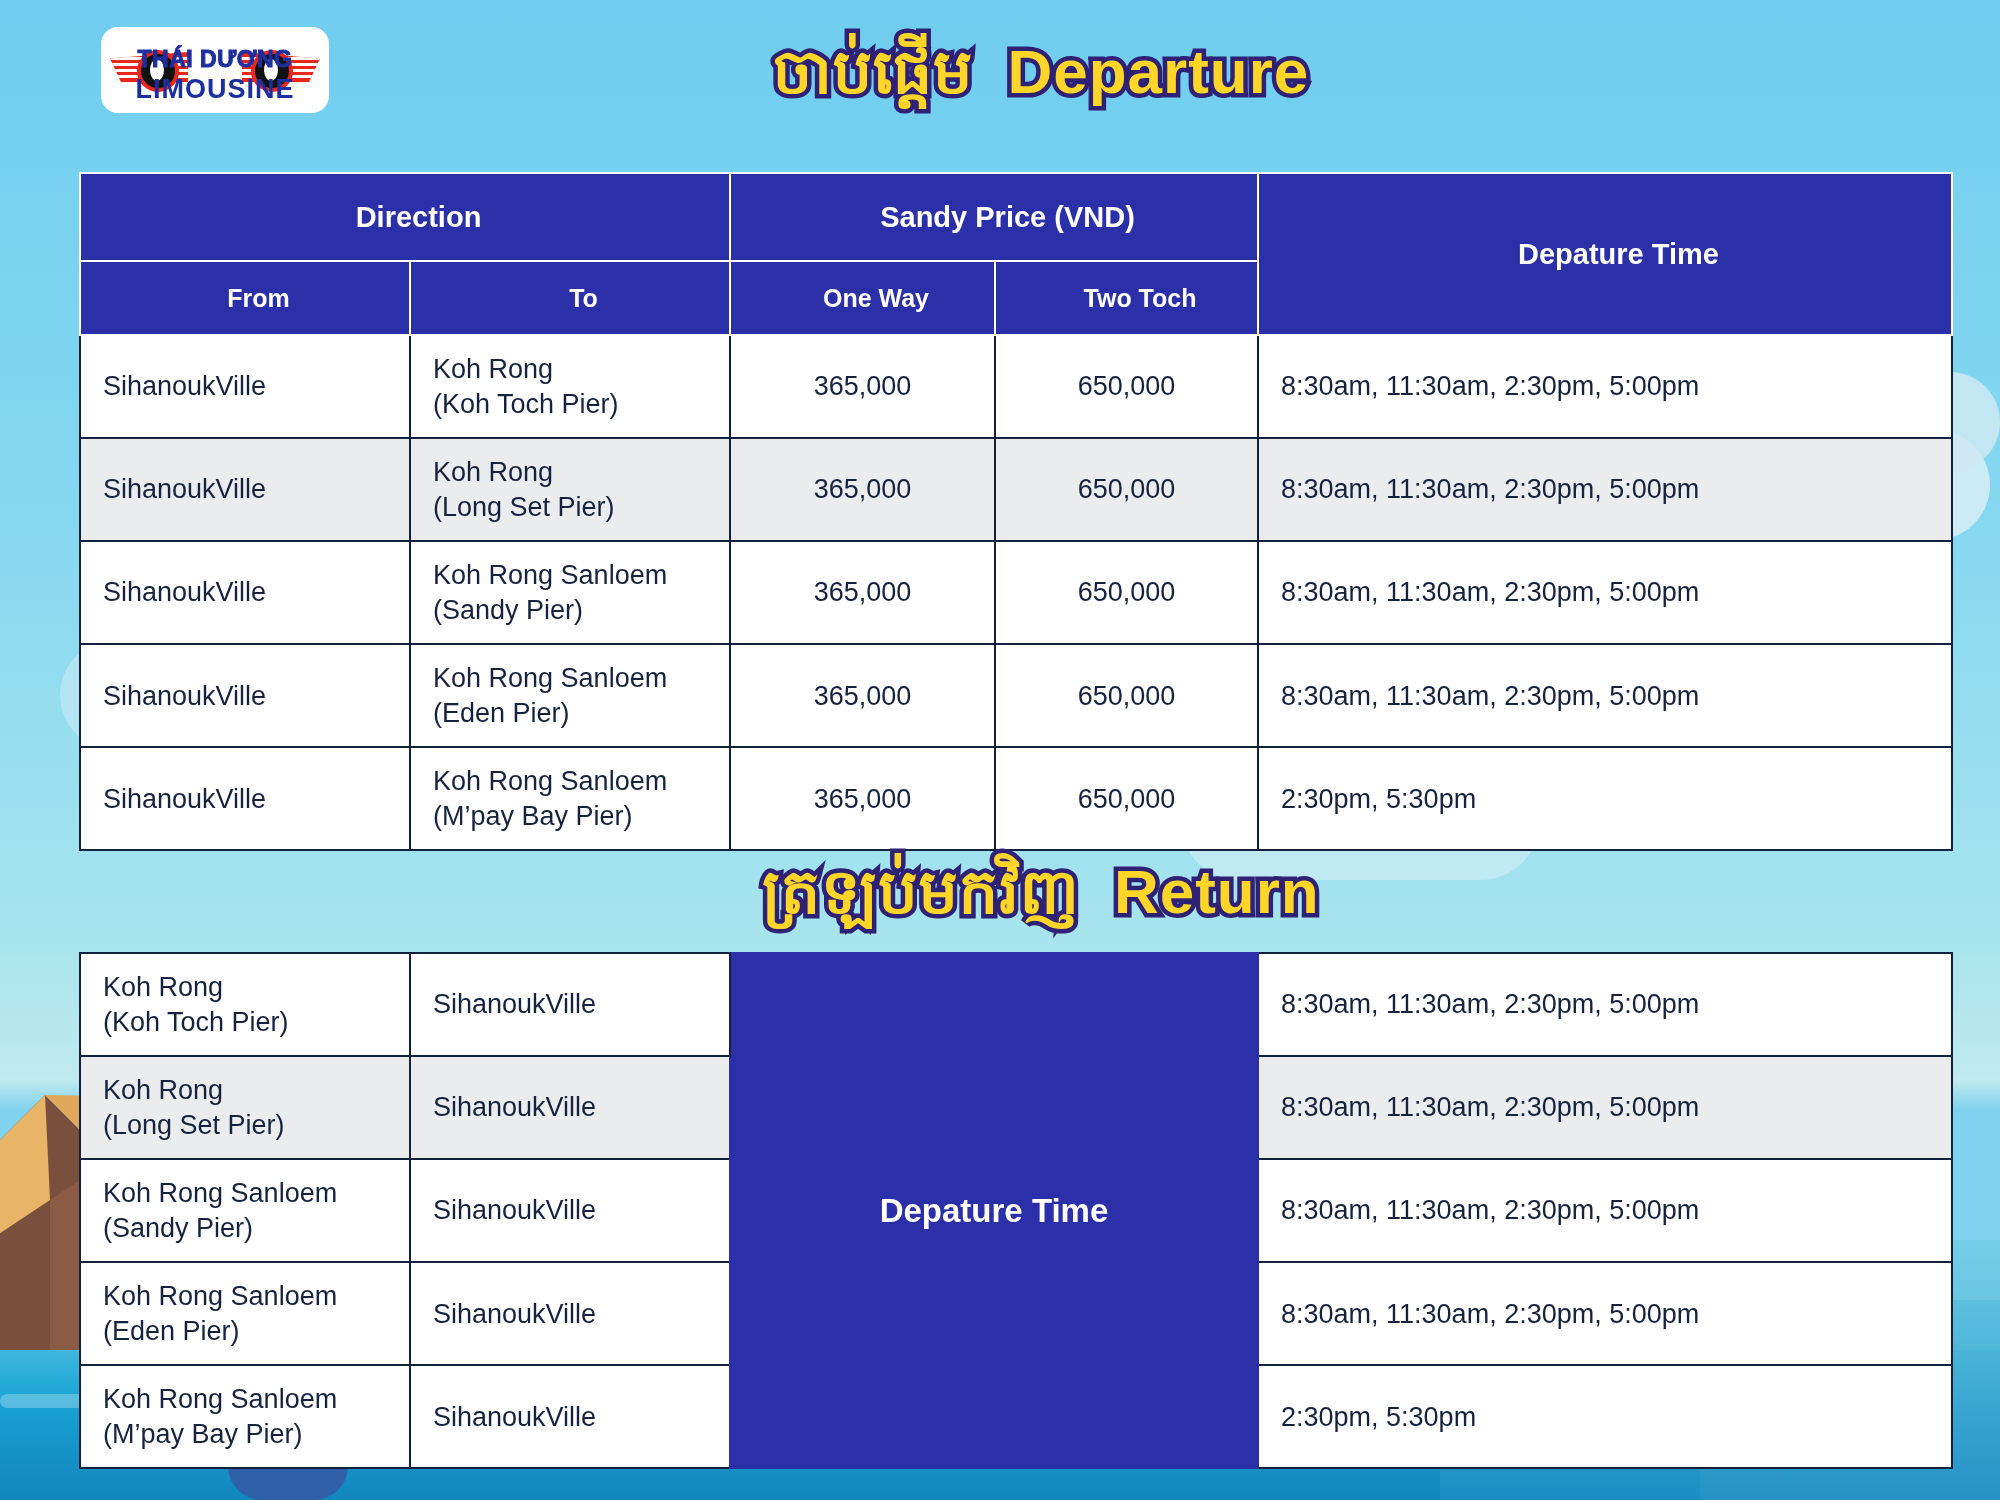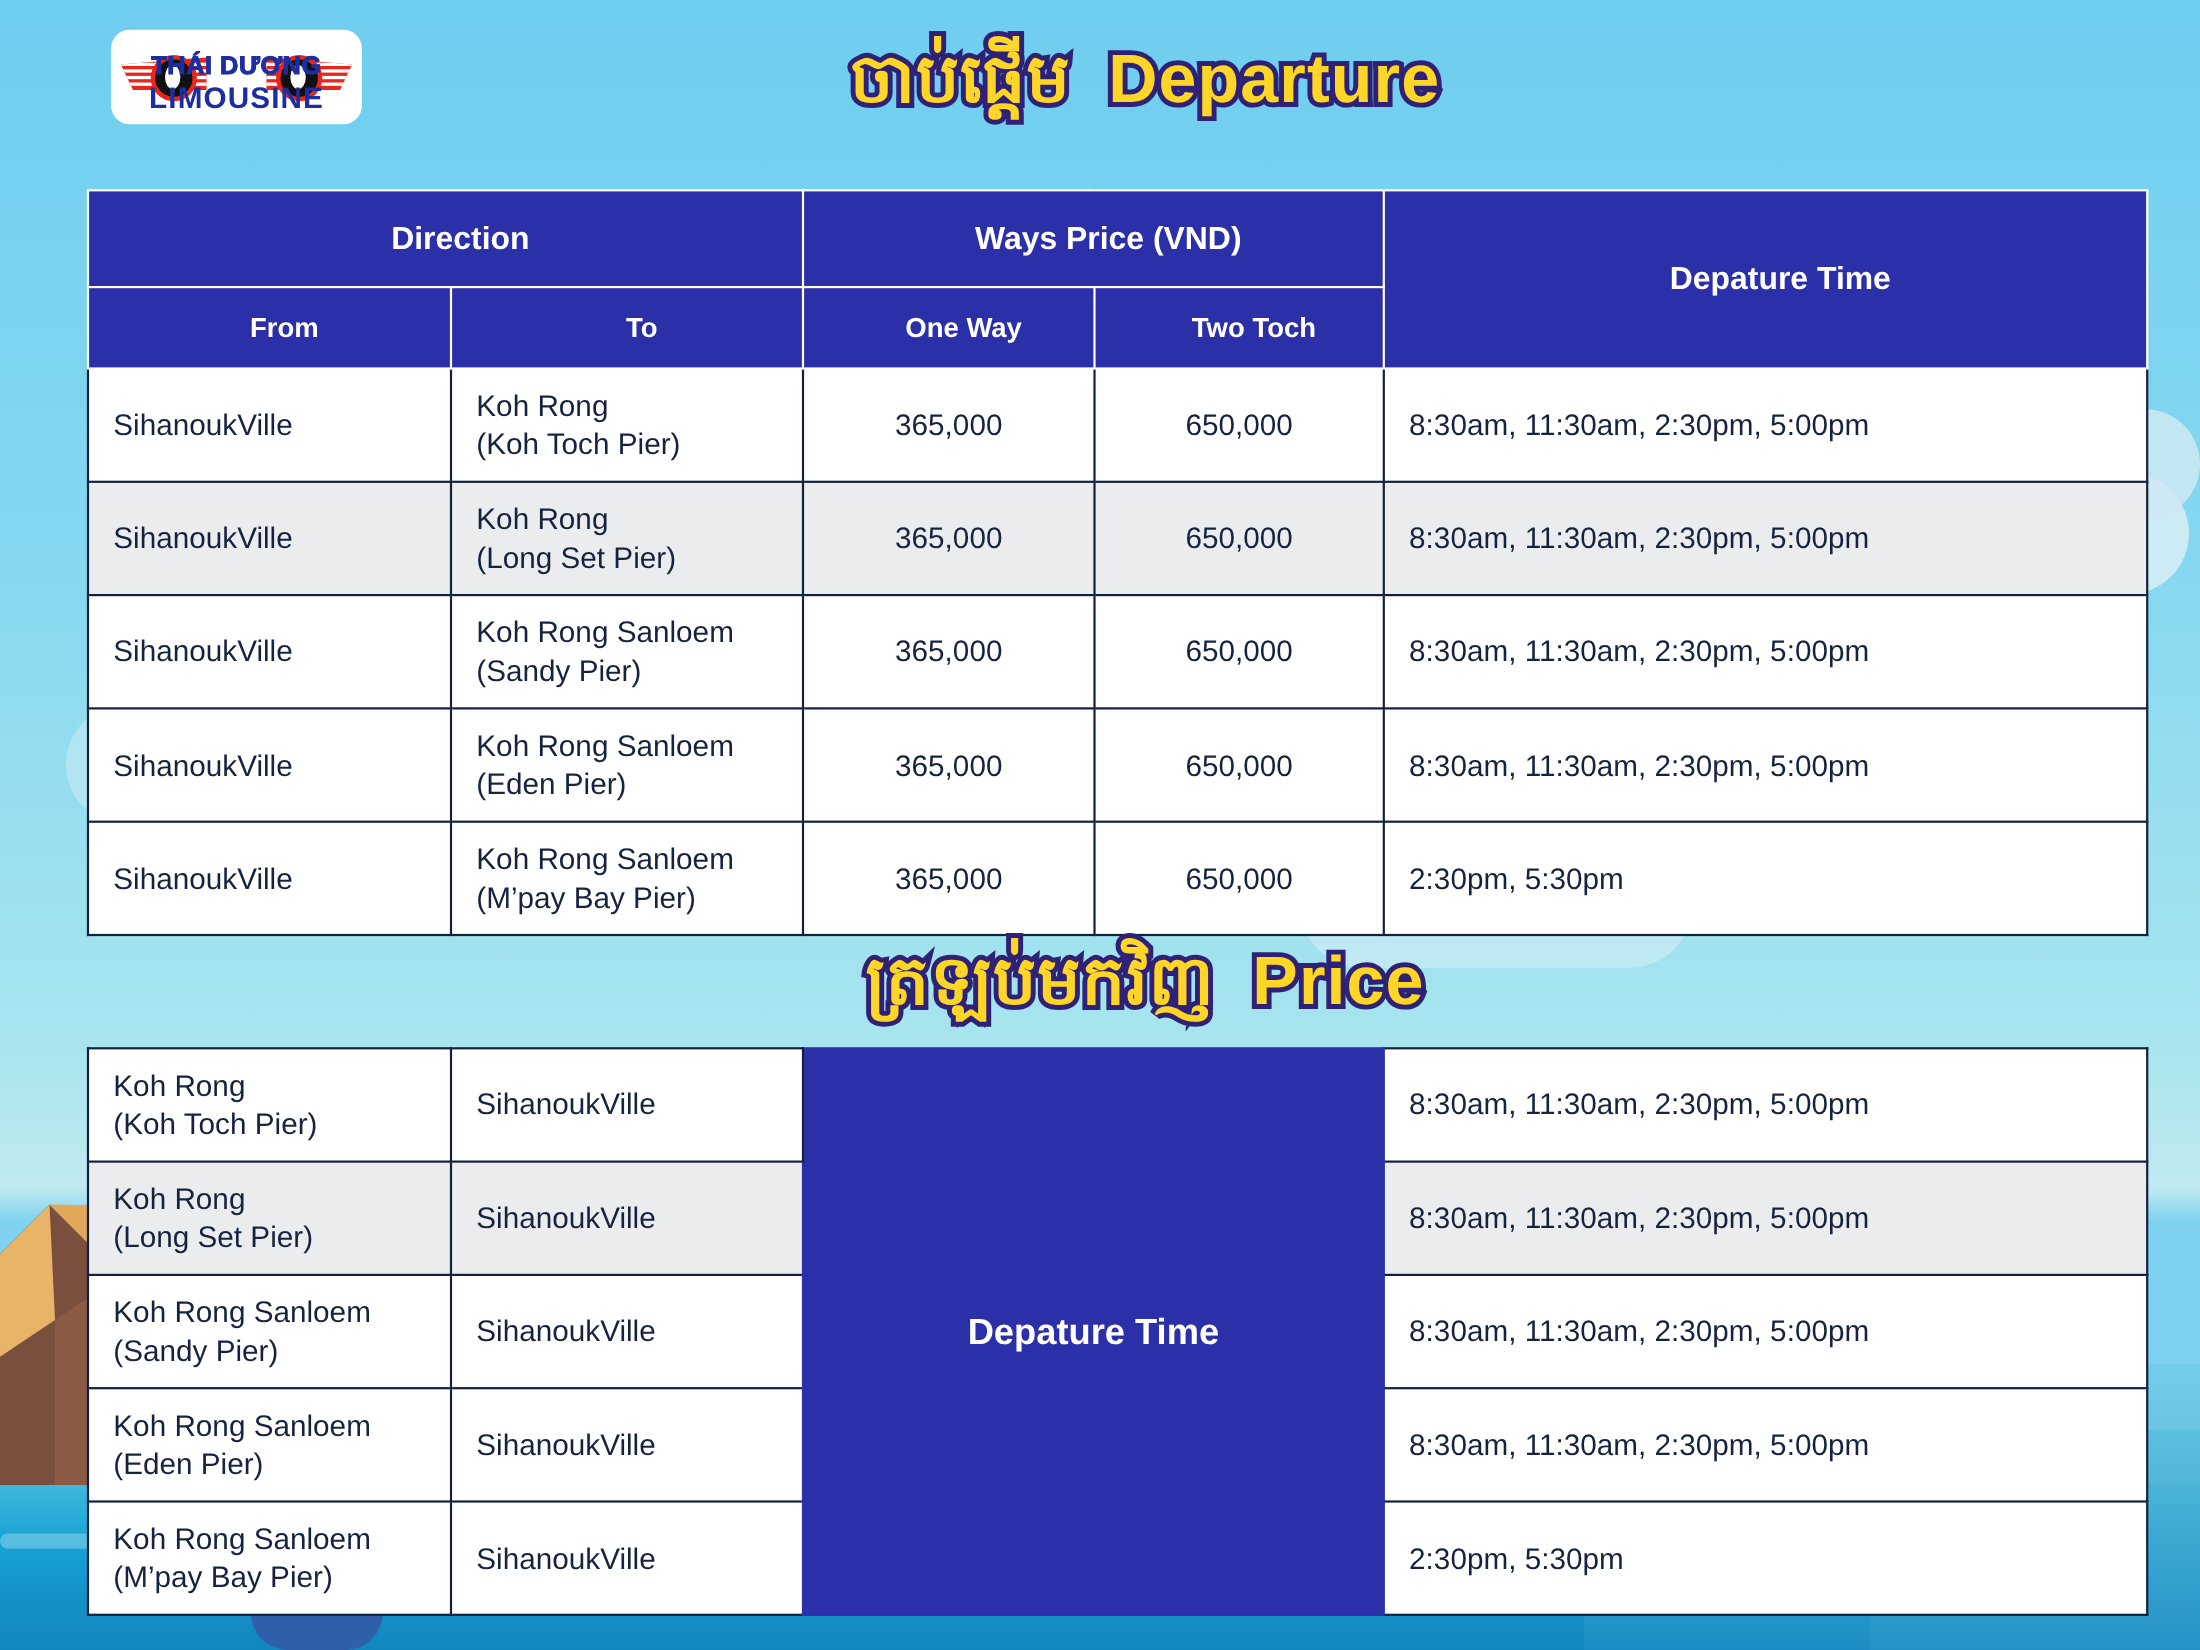--- a/index.html
+++ b/index.html
@@ -150,21 +150,21 @@
     <colgroup>
       <col style="width:330px">
         <col style="width:320px">
       <col style="width:265px">
         <col style="width:263px">
         <col style="width:694px">
     </colgroup>
     <thead>
       <tr>
         <th class="hd big" colspan="2" style="height:84px">Direction</th>
-        <th class="hd big" colspan="2">Ways Price (VND)</th>
+        <th class="hd big" colspan="2">Sandy Price (VND)</th>
         <th class="hd big" rowspan="2">Depature Time</th>
       </tr>
       <tr>
         <th class="hd sub" style="height:70px">From</th>
         <th class="hd sub">To</th>
         <th class="hd sub">One Way</th>
         <th class="hd sub">Two Toch</th>
       </tr>
     </thead>
     <tbody>
@@ -215,21 +215,21 @@
           <div>(M’pay Bay Pier)</div>
         </td>
         <td class="body num">365,000</td>
         <td class="body num">650,000</td>
         <td class="body">2:30pm, 5:30pm</td>
       </tr>
     </tbody>
   </table>
 
   <div class="title" id="title-return">
-    <span class="kh">ត្រឡប់មកវិញ</span><span class="en">Price</span>
+    <span class="kh">ត្រឡប់មកវិញ</span><span class="en">Return</span>
   </div>
 
   <table id="tbl-return">
     <colgroup>
       <col style="width:330px">
         <col style="width:320px">
       <col style="width:528px">
         <col style="width:694px">
     </colgroup>
     <tbody>

